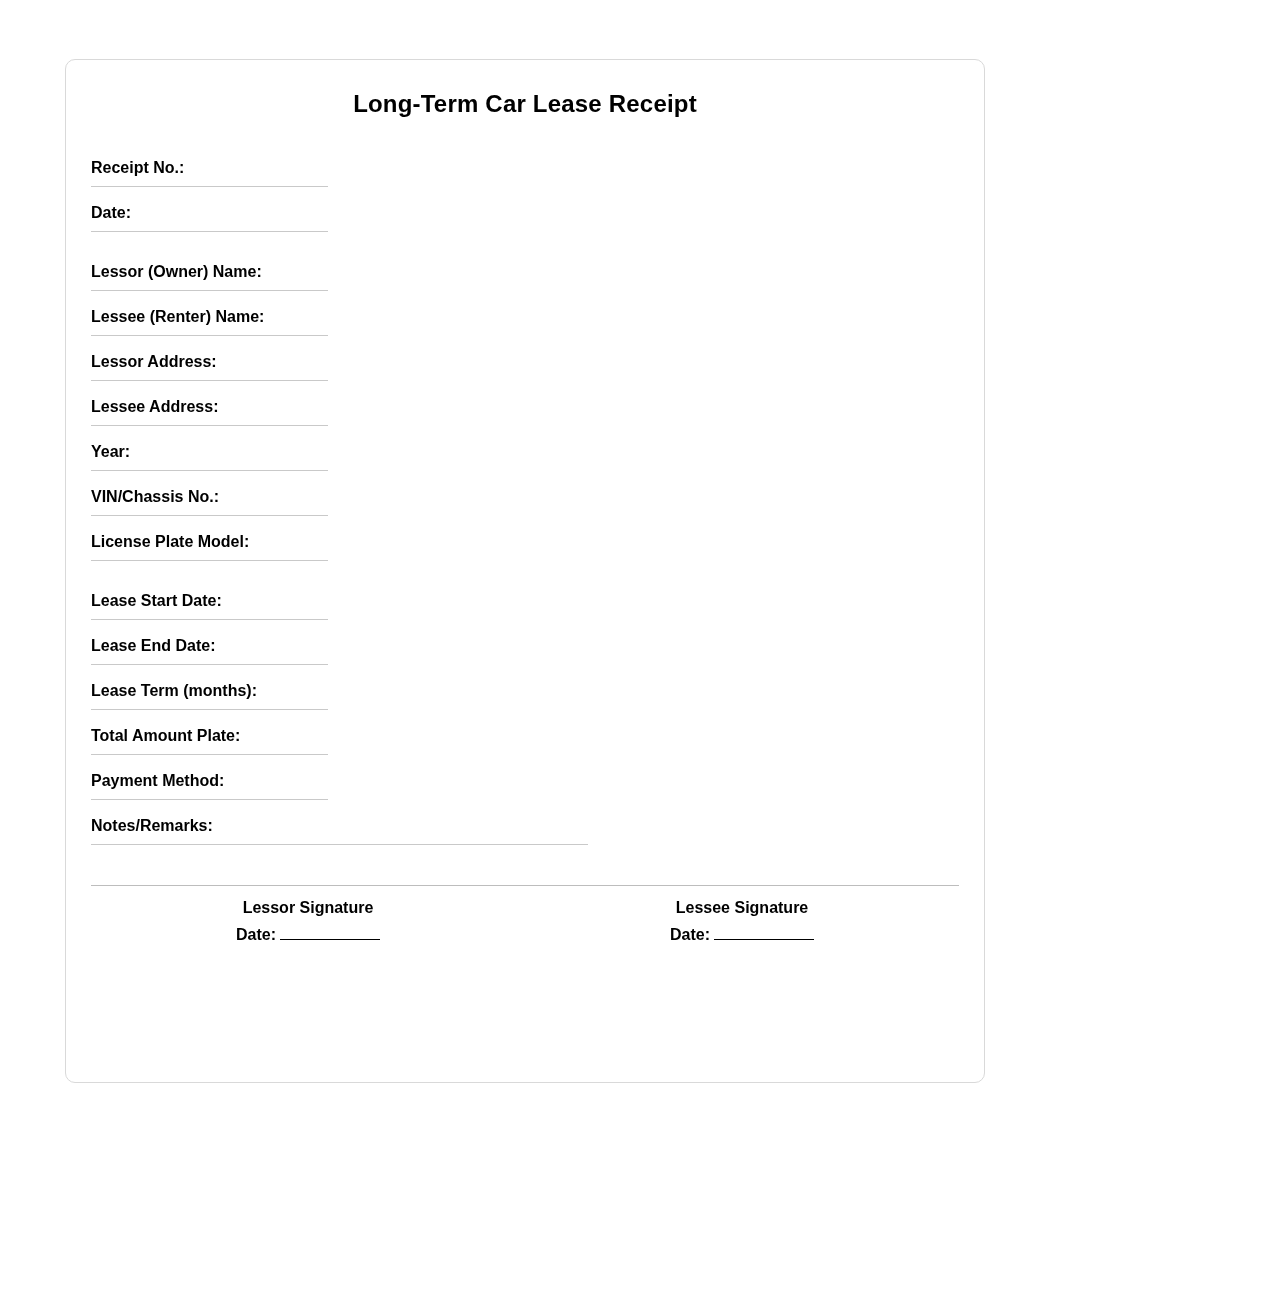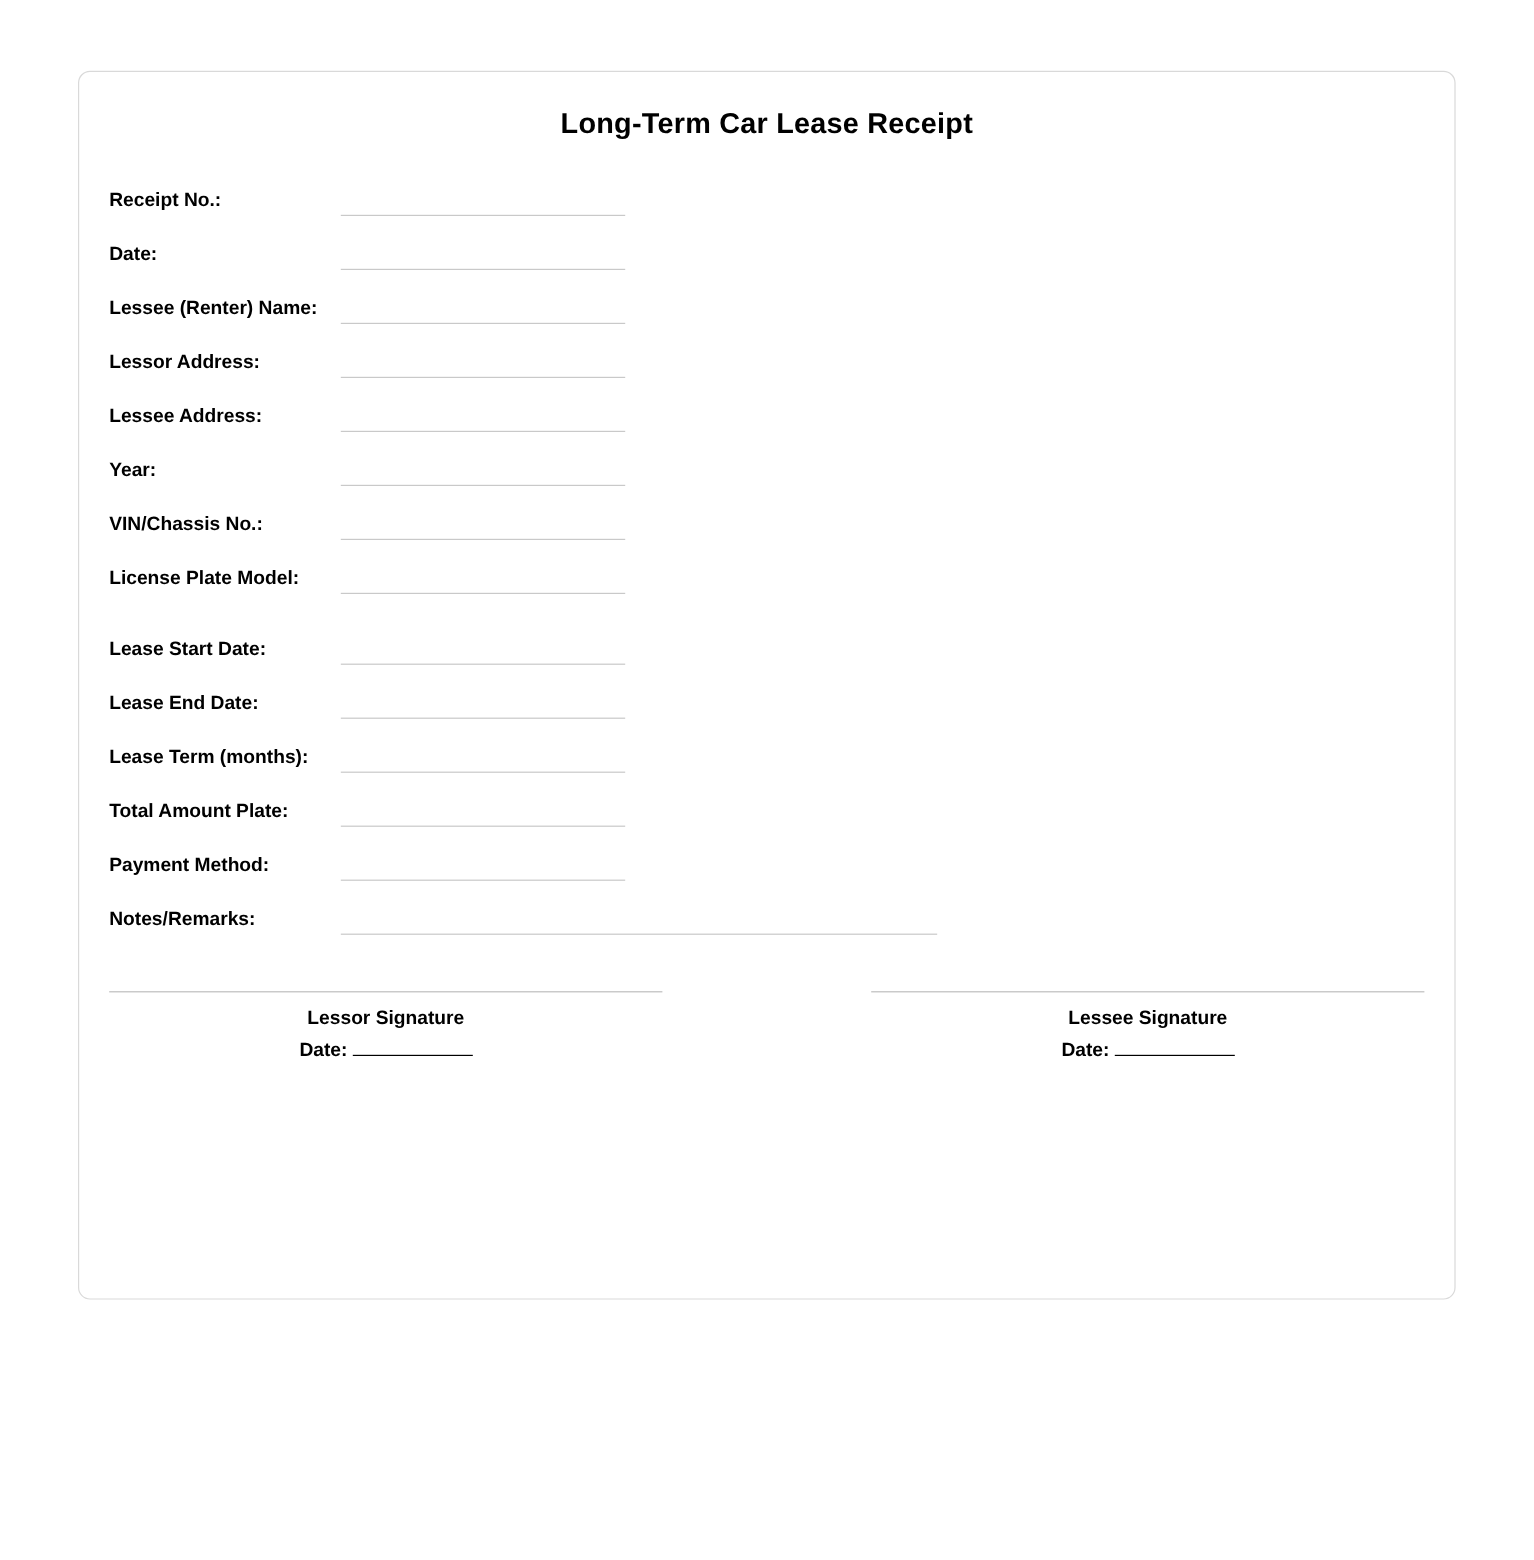--- a/index.html
+++ b/index.html
@@ -7,21 +7,21 @@
     width: 1278px;
     height: 1300px;
     background: #ffffff;
     font-family: "Liberation Sans", "DejaVu Sans", sans-serif;
     color: #000000;
   }
   .card {
     position: absolute;
     left: 65px;
     top: 59px;
-    width: 1148px;
+    width: 920px;
     height: 1024px;
     background: #ffffff;
     border: 1px solid #d9d9d9;
     border-radius: 10px;
     padding: 30px 25px 20px 25px;
   }
   .title {
     text-align: center;
     font-size: 24px;
     font-weight: bold;
@@ -29,20 +29,21 @@
     letter-spacing: 0.2px;
   }
   .form {
     margin-top: 38px;
   }
   .field-row {
     display: flex;
     align-items: flex-start;
     height: 24px;
     margin-bottom: 21px;
+    flex-direction: column;
   }
   .field-row.group-gap {
     margin-top: 35px;
   }
   .field-label {
     font-size: 16px;
     font-weight: bold;
     line-height: 24px;
     min-width: 175px;
     margin-right: 18px;
@@ -100,20 +101,24 @@
 
   <div class="form">
       <div class="field-row">
         <span class="field-label">Receipt No.:</span>
         <span class="field-line"></span>
       </div>
       <div class="field-row">
         <span class="field-label">Date:</span>
         <span class="field-line"></span>
       </div>
+      <div class="field-row group-gap">
+        <span class="field-label">Lessor (Owner) Name:</span>
+        <span class="field-line"></span>
+      </div>
       <div class="field-row">
         <span class="field-label">Lessee (Renter) Name:</span>
         <span class="field-line"></span>
       </div>
       <div class="field-row">
         <span class="field-label">Lessor Address:</span>
         <span class="field-line"></span>
       </div>
       <div class="field-row">
         <span class="field-label">Lessee Address:</span>

